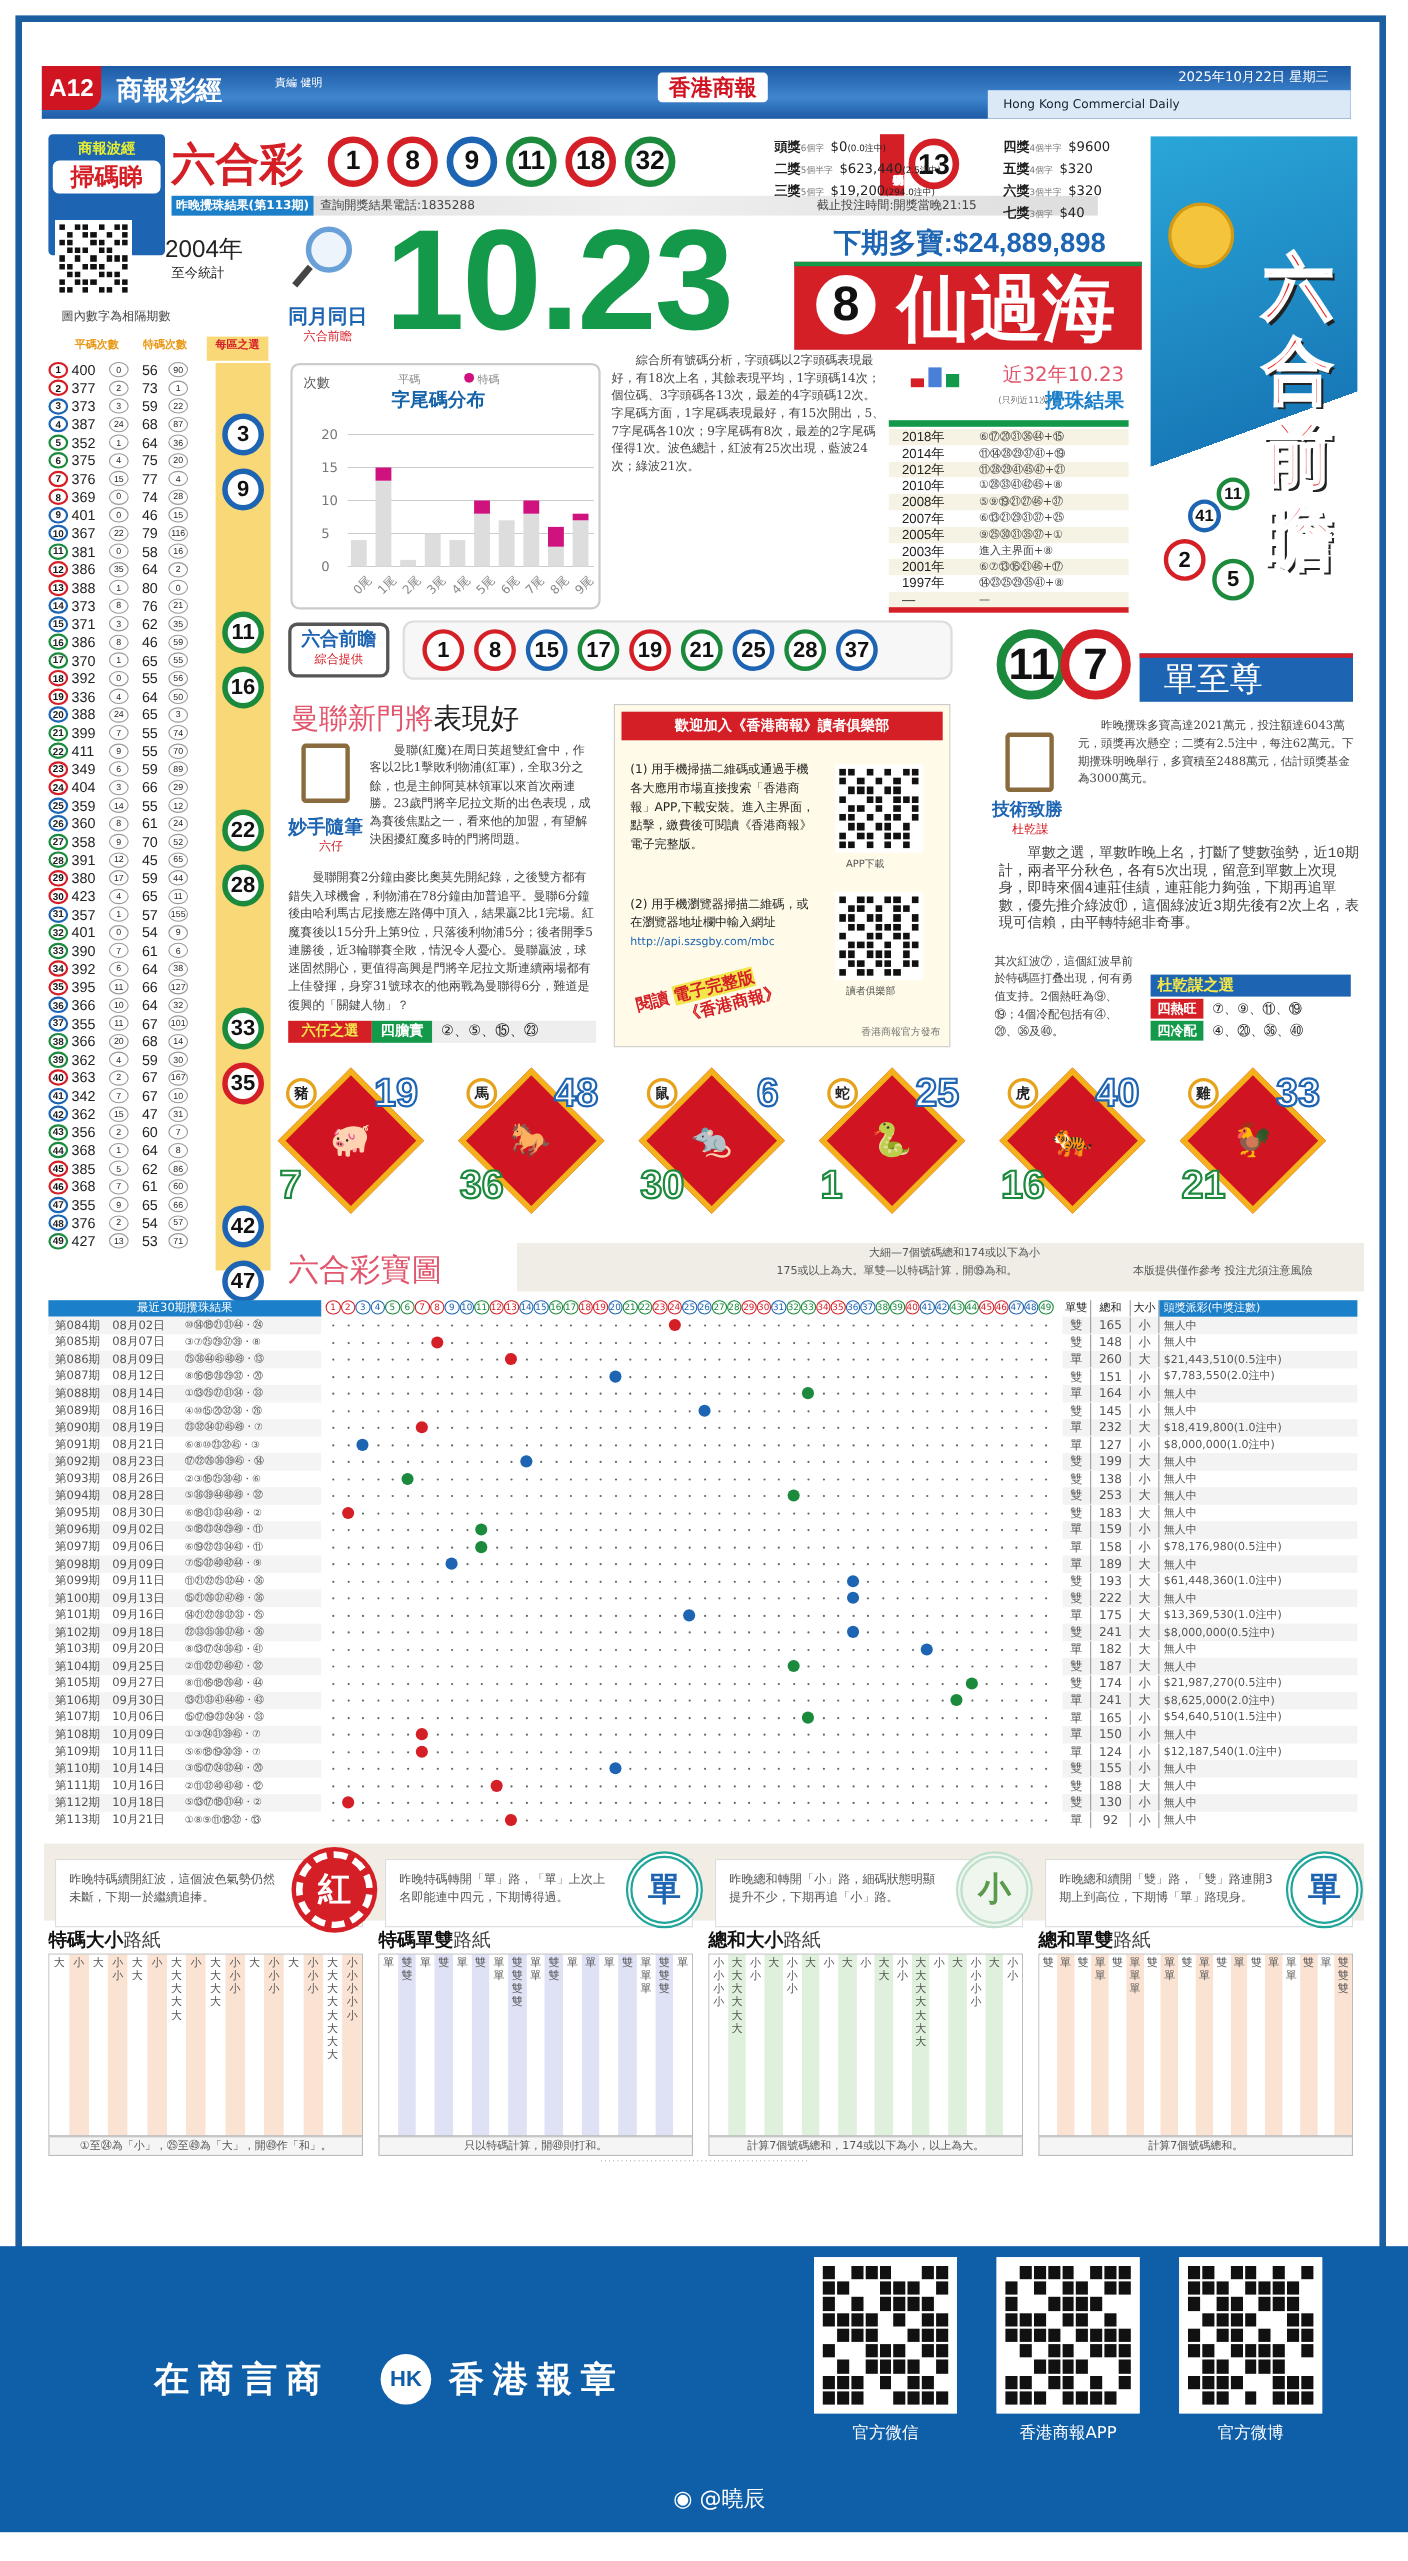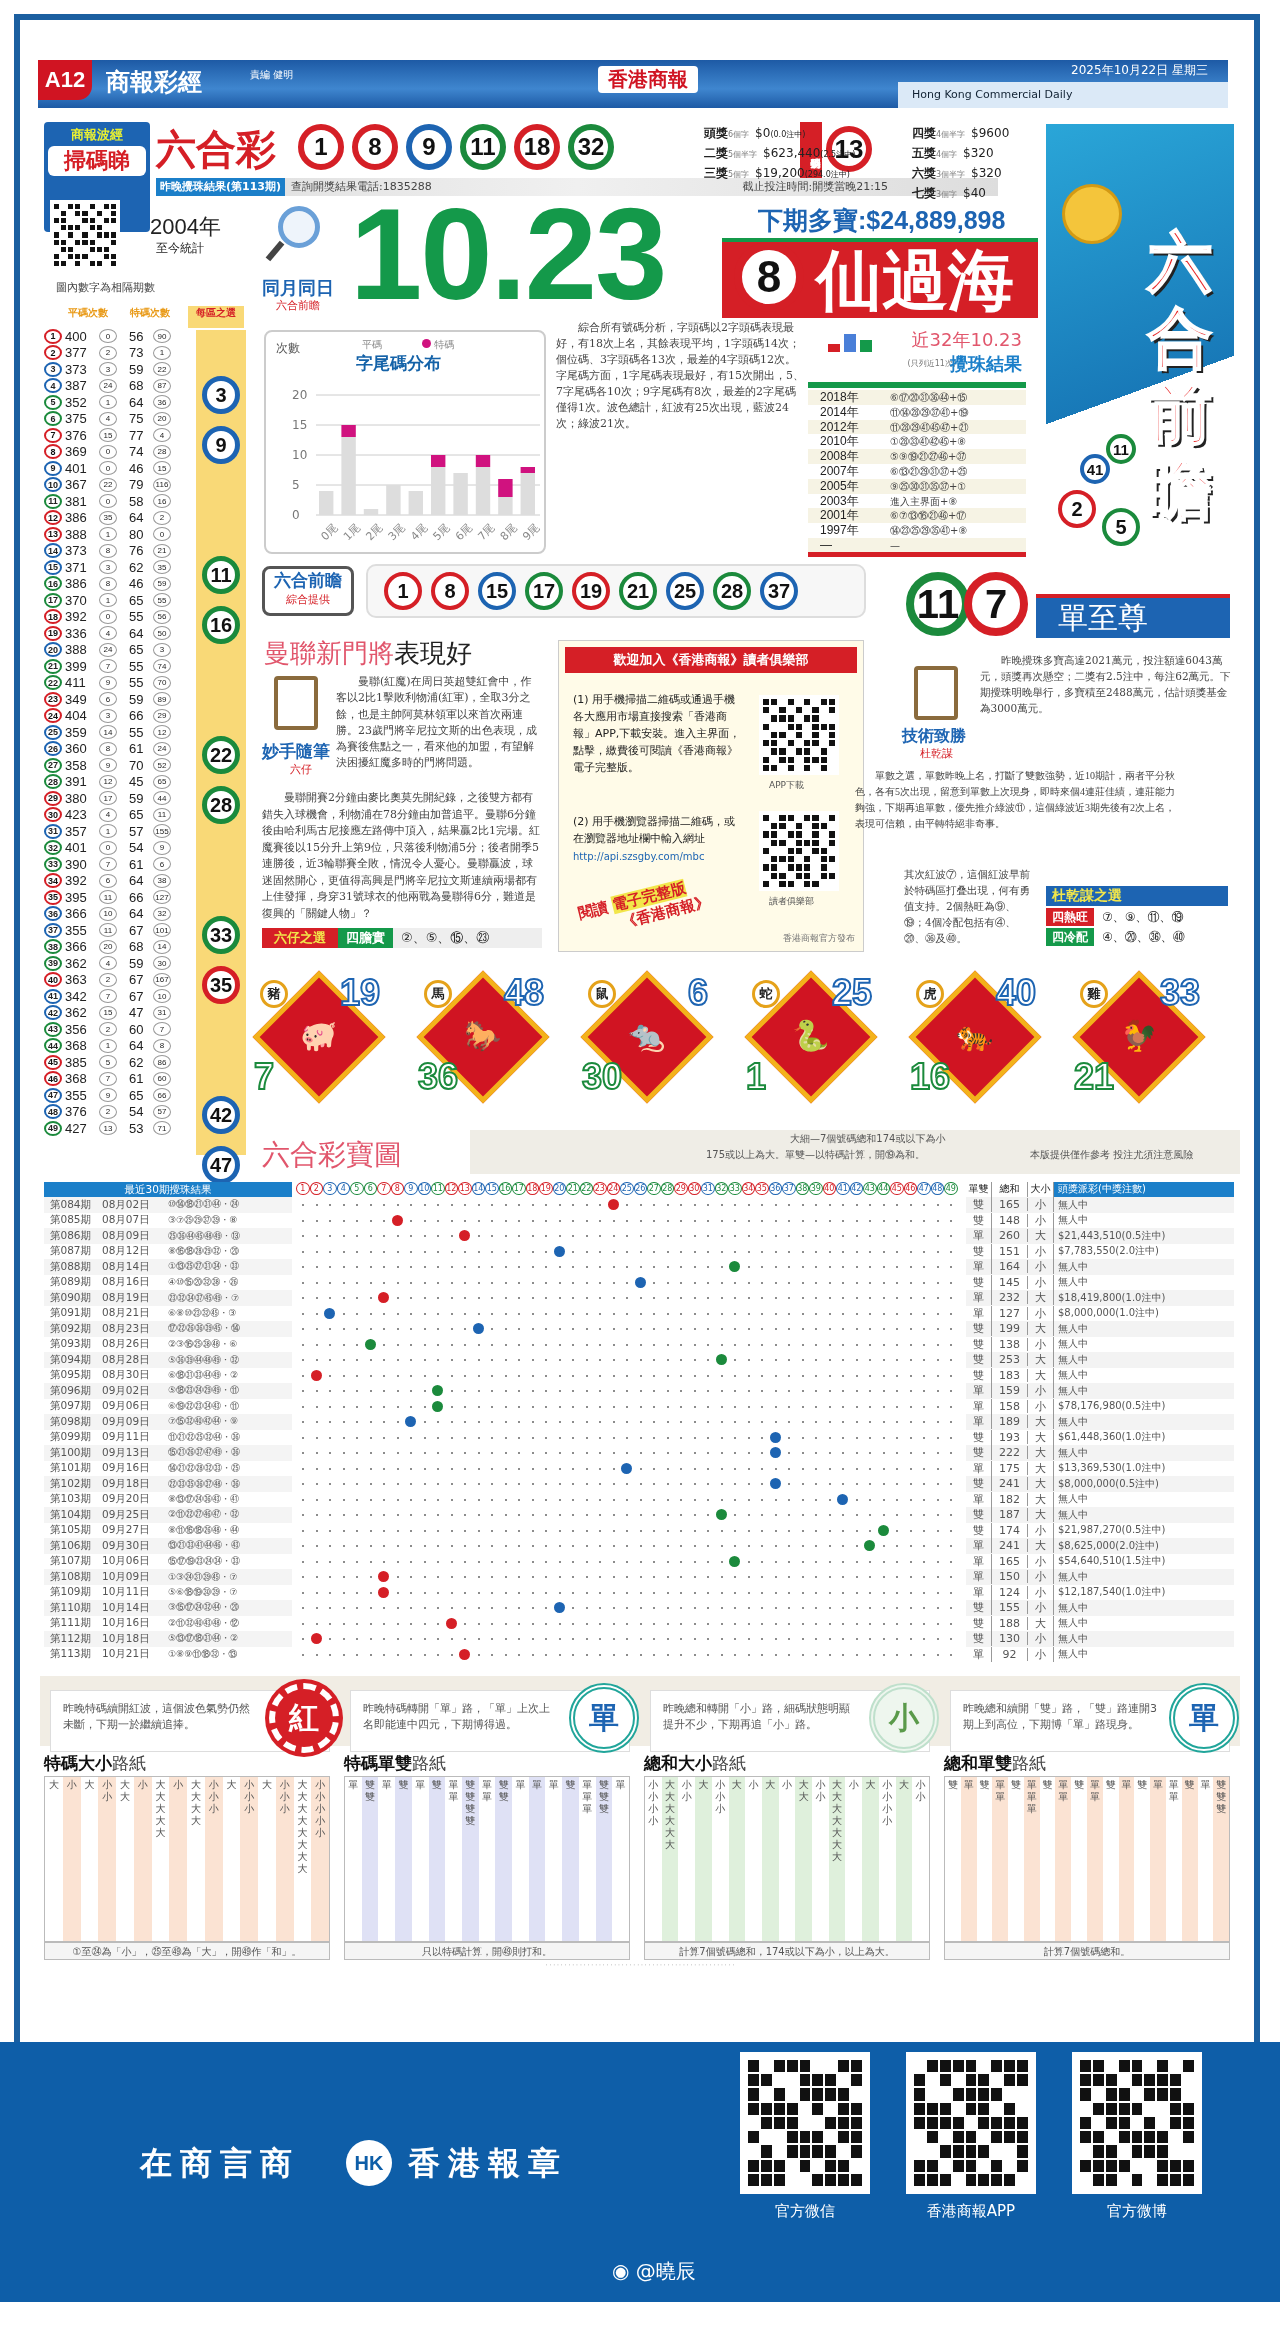--- a/index.html
+++ b/index.html
@@ -912,21 +912,21 @@
 
 <div class="abs" style="left:906px;top:572px;display:flex">
   <span class="ball green b70" style="width:64px;height:64px;font-size:40px">11</span>
   <span class="ball red b70" style="width:64px;height:64px;font-size:40px;margin-left:-6px">7</span>
 </div>
 <div class="abs" style="left:1036px;top:594px;width:194px;height:44px;background:#1d64b2;border-top:4px solid #d51f26;color:#fff;font-size:30px;padding-left:22px;line-height:40px">單至尊</div>
 <div class="abs" style="left:914px;top:666px;width:44px;height:54px;background:#fff;border:4px solid #8a6b3d;border-radius:4px"></div>
 <div class="abs" style="left:902px;top:726px;font-size:16px;font-weight:bold;color:#1d64b2">技術致勝</div>
 <div class="abs" style="left:920px;top:746px;font-size:11px;color:#d51f26">杜乾謀</div>
 <div class="abs" style="left:980px;top:652px;width:252px;font-size:10.5px;line-height:16px;color:#444;font-family:'DejaVu Serif',serif;text-indent:2em;height:112px;overflow:hidden"><span>昨晚攪珠多寶高達2021萬元，投注額達6043萬元，頭獎再次懸空；二獎有2.5注中，每注62萬元。下期攪珠明晚舉行，多寶積至2488萬元，估計頭獎基金為3000萬元。</span></div>
-<div class="abs" style="left:855px;top:768px;width:328px;font-size:10px;line-height:16px;color:#444;font-family:Liberation Serif, serif;text-indent:2em;height:96px;overflow:hidden">單數之選，單數昨晚上名，打斷了雙數強勢，近10期計，兩者平分秋色，各有5次出現，留意到單數上次現身，即時來個4連莊佳績，連莊能力夠強，下期再追單數，優先推介綠波⑪，這個綠波近3期先後有2次上名，表現可信賴，由平轉特絕非奇事。</div>
+<div class="abs" style="left:908px;top:768px;width:328px;font-size:13px;line-height:16px;color:#444;font-family:Liberation Mono, monospace;text-indent:2em;height:96px;overflow:hidden">單數之選，單數昨晚上名，打斷了雙數強勢，近10期計，兩者平分秋色，各有5次出現，留意到單數上次現身，即時來個4連莊佳績，連莊能力夠強，下期再追單數，優先推介綠波⑪，這個綠波近3期先後有2次上名，表現可信賴，由平轉特絕非奇事。</div>
 <div class="abs" style="left:904px;top:866px;width:126px;font-size:10.5px;line-height:16px;color:#444;font-family:'DejaVu Serif',serif;height:80px;overflow:hidden">其次紅波⑦，這個紅波早前於特碼區打叠出現，何有勇值支持。2個熱旺為⑨、⑲；4個冷配包括有④、⑳、㊱及㊵。</div>
 <div class="abs" style="left:1046px;top:886px;width:182px">
   <div style="background:#1d64b2;color:#f2e64a;font-weight:bold;font-size:14px;padding:1px 6px">杜乾謀之選</div>
   <div style="display:flex;font-size:12px;line-height:18px;margin-top:2px">
       <span style="background:#d51f26;color:#fff;padding:0 6px;font-weight:bold">四熱旺</span>
       <span style="padding-left:8px">⑦、⑨、⑪、⑲</span>
     </div>
   <div style="display:flex;font-size:12px;line-height:18px;margin-top:2px">
       <span style="background:#14994a;color:#fff;padding:0 6px;font-weight:bold">四冷配</span>
       <span style="padding-left:8px">④、⑳、㊱、㊵</span>

